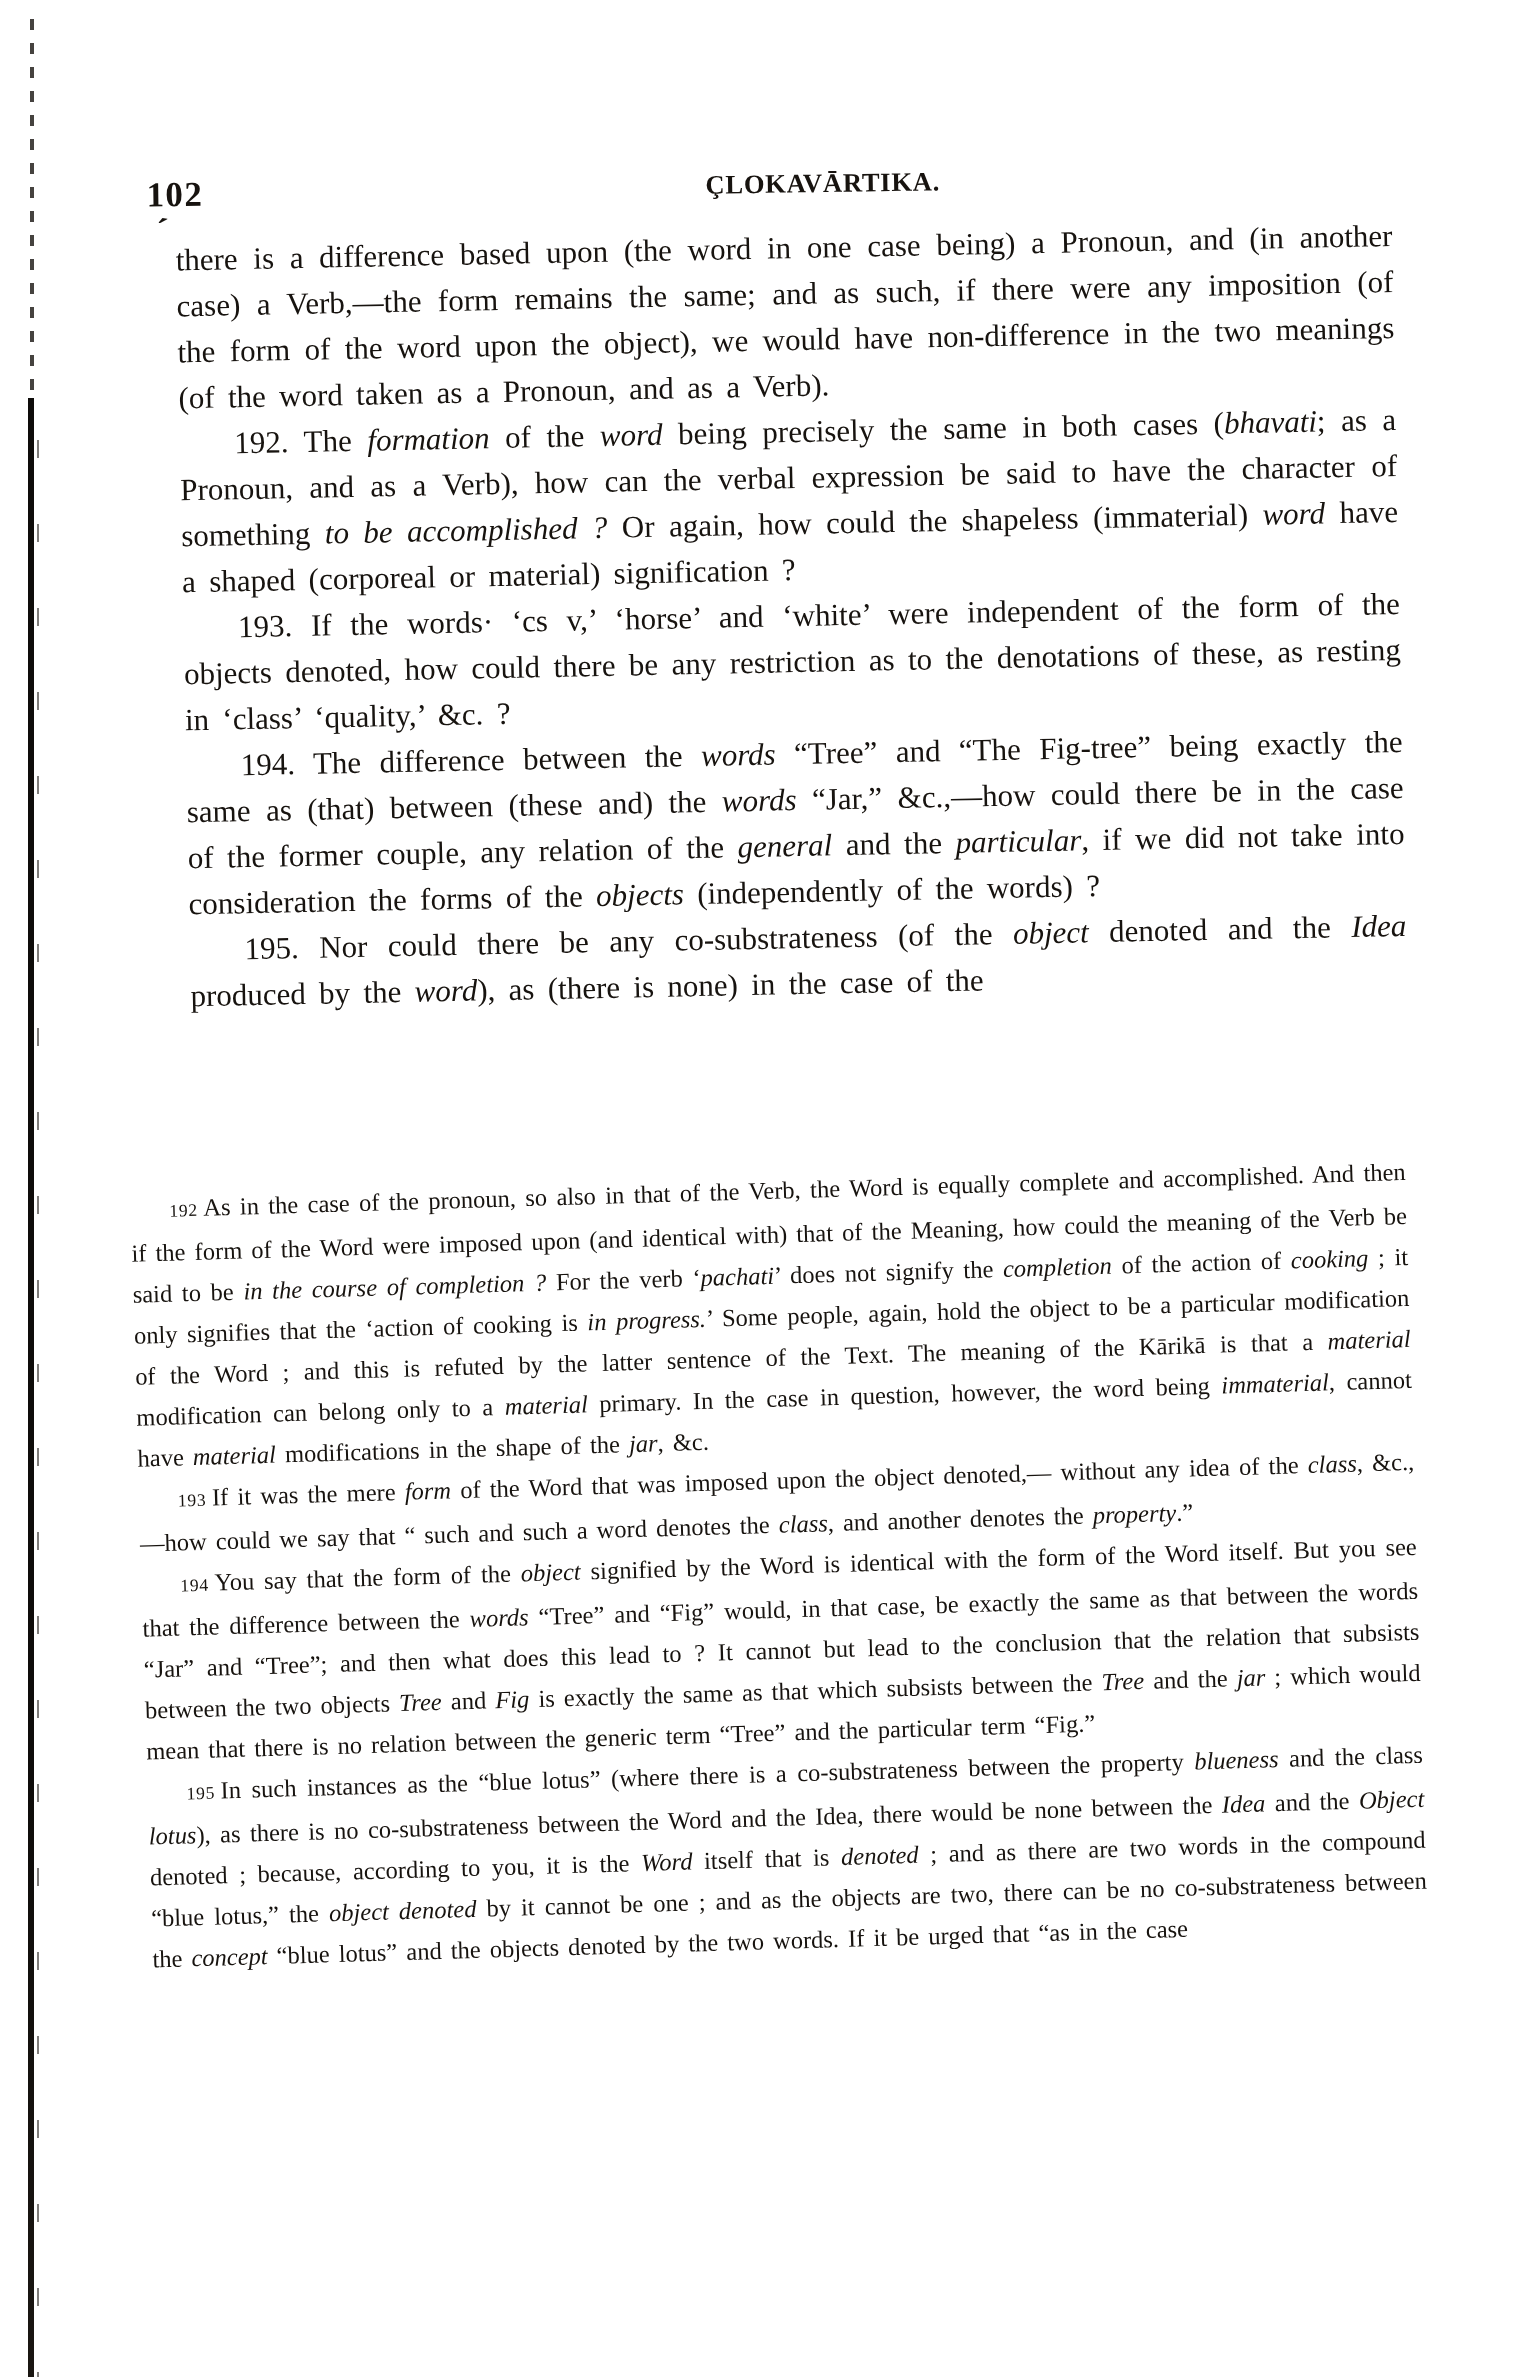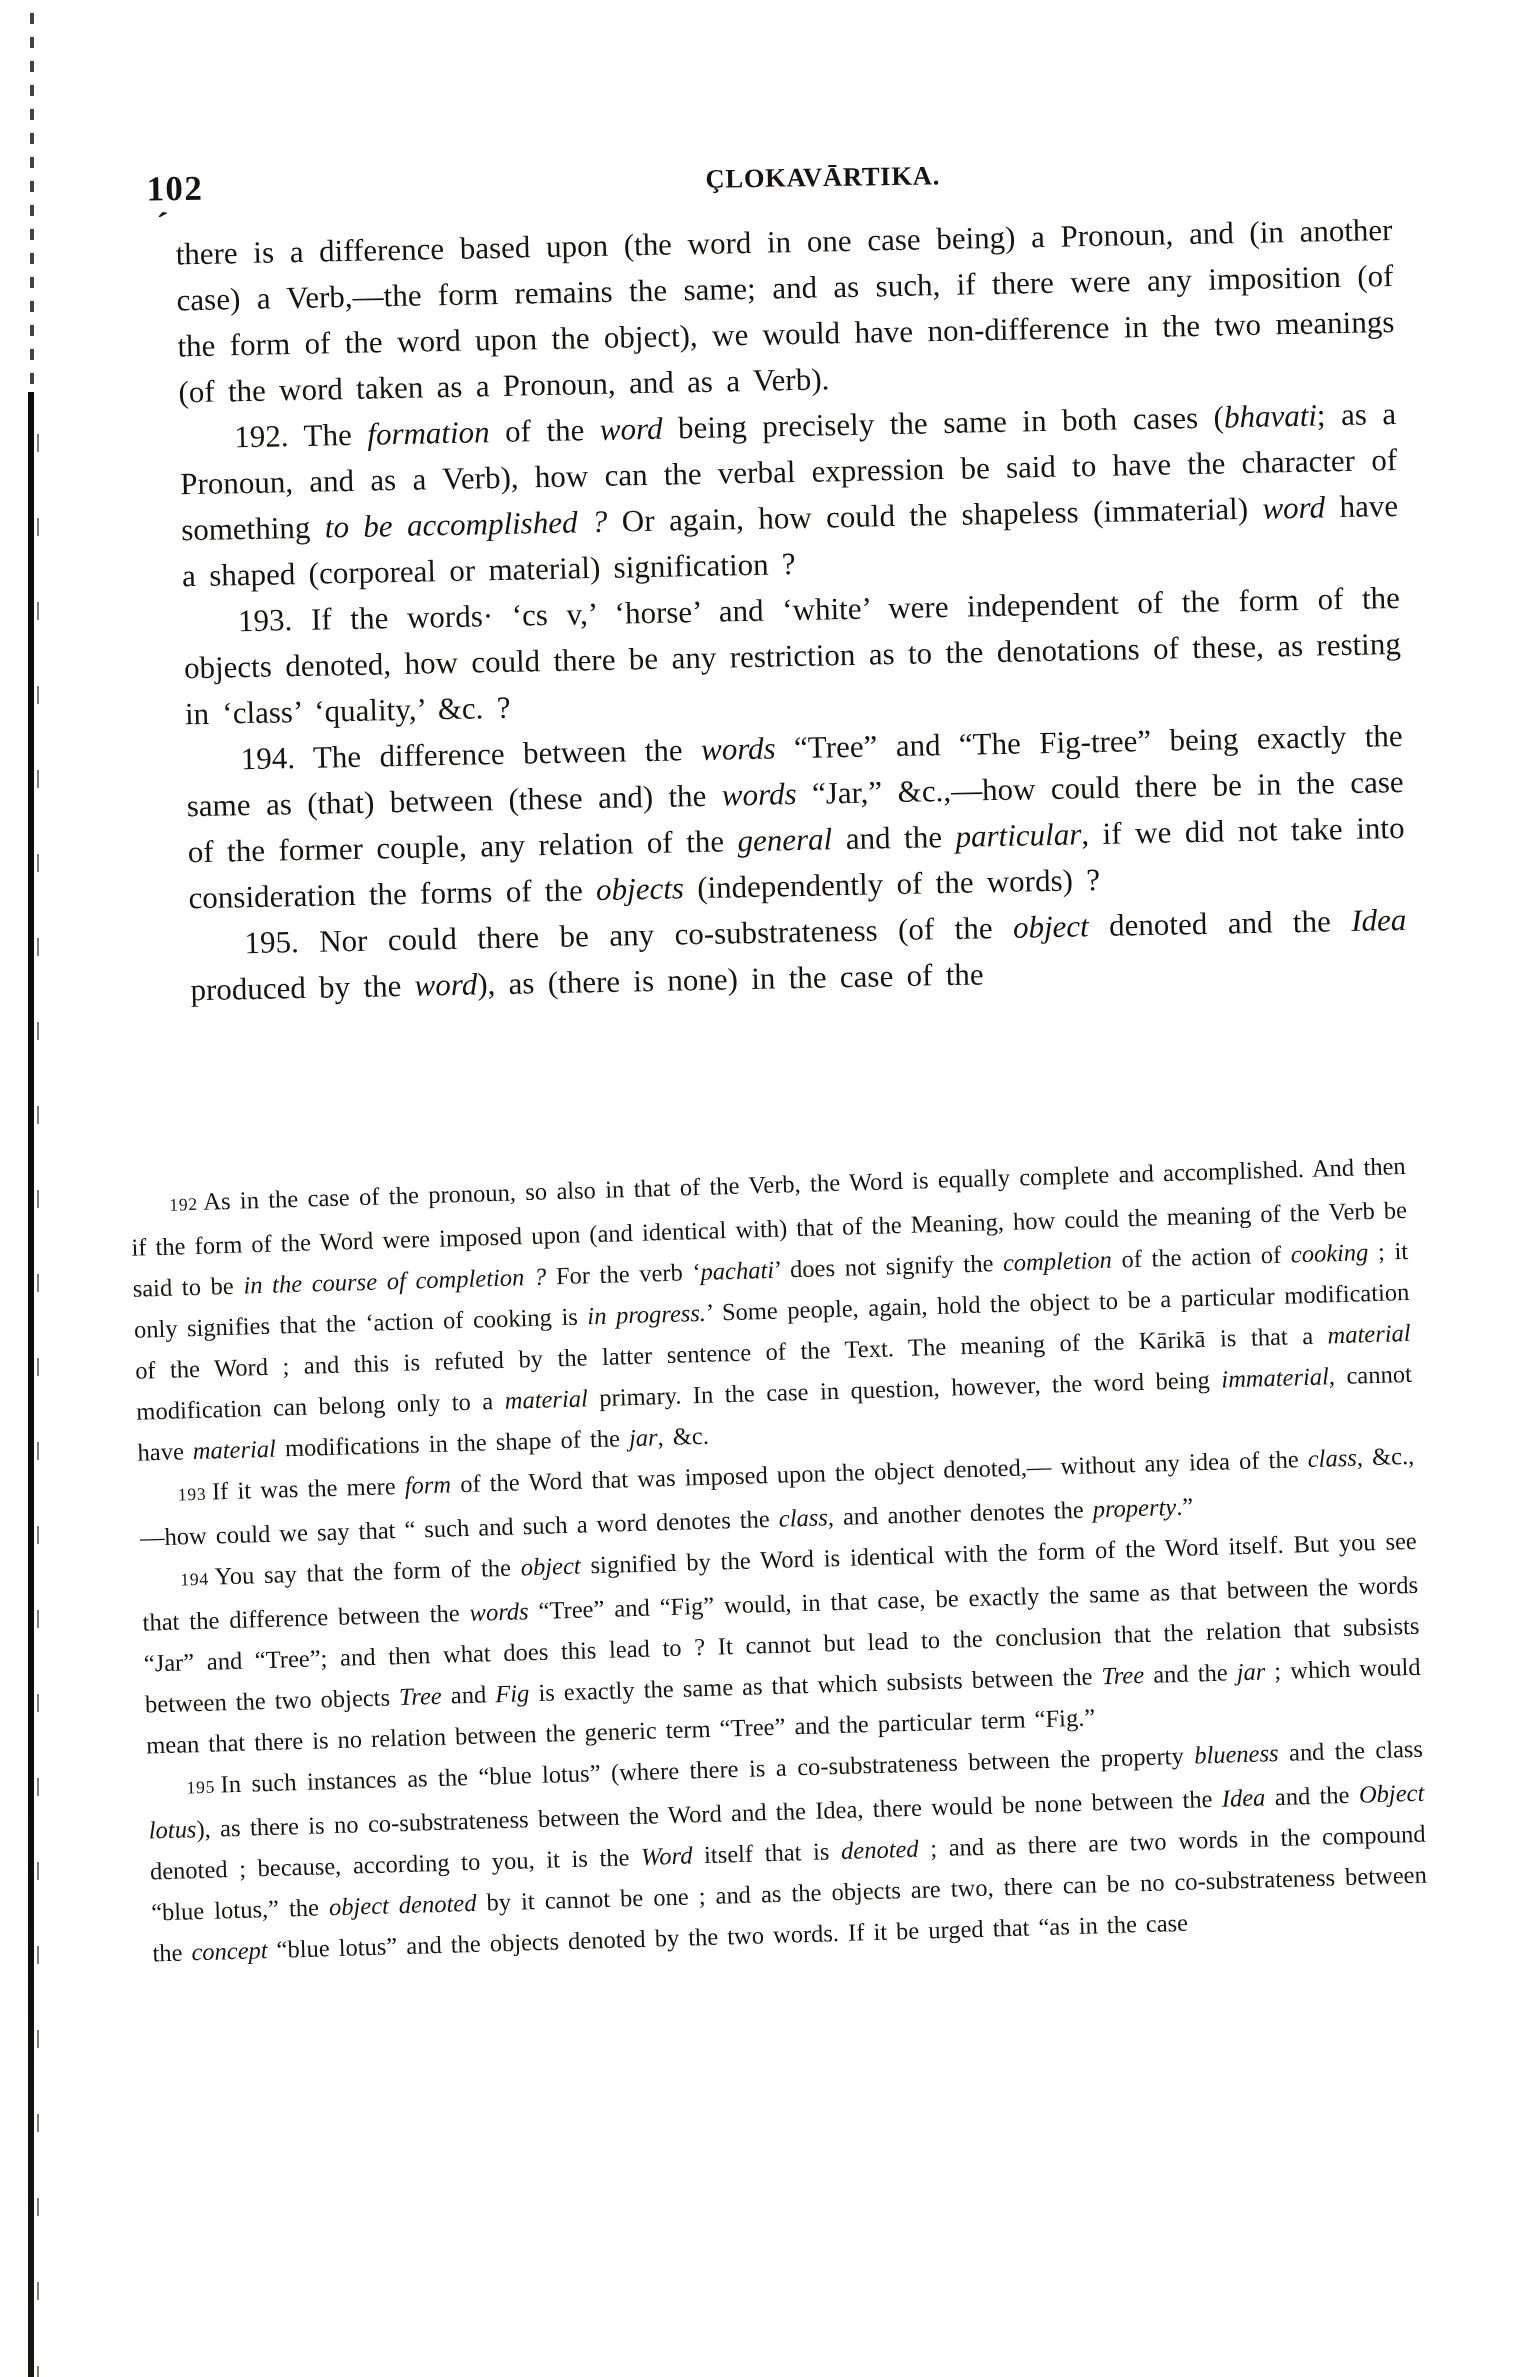--- a/index.html
+++ b/index.html
@@ -4,21 +4,21 @@
 <style>
   :root { --ink:#17130f; --paper:#ffffff; }
   html,body { margin:0; padding:0; }
   body {
     width:1540px; height:2377px;
     background:var(--paper);
     font-family:"Liberation Serif","DejaVu Serif",serif;
     color:var(--ink);
     position:relative; overflow:hidden;
   }
-  .page { position:absolute; inset:0; }
+  .page { position:absolute; inset:0;margin-top:6px; }
 
   
   .binding-dashes {
     position:absolute; left:30px; top:12.6px; width:3.5px; height:420px;
     background:repeating-linear-gradient(to bottom, var(--ink) 0 11.2px, transparent 11.2px 24px);
     opacity:.8;
   }
   .binding-solid {
     position:absolute; left:28px; top:392px; width:5.6px; height:1986px;
     background:linear-gradient(to bottom, #0e0c0a 0 70%, #1a1612);

